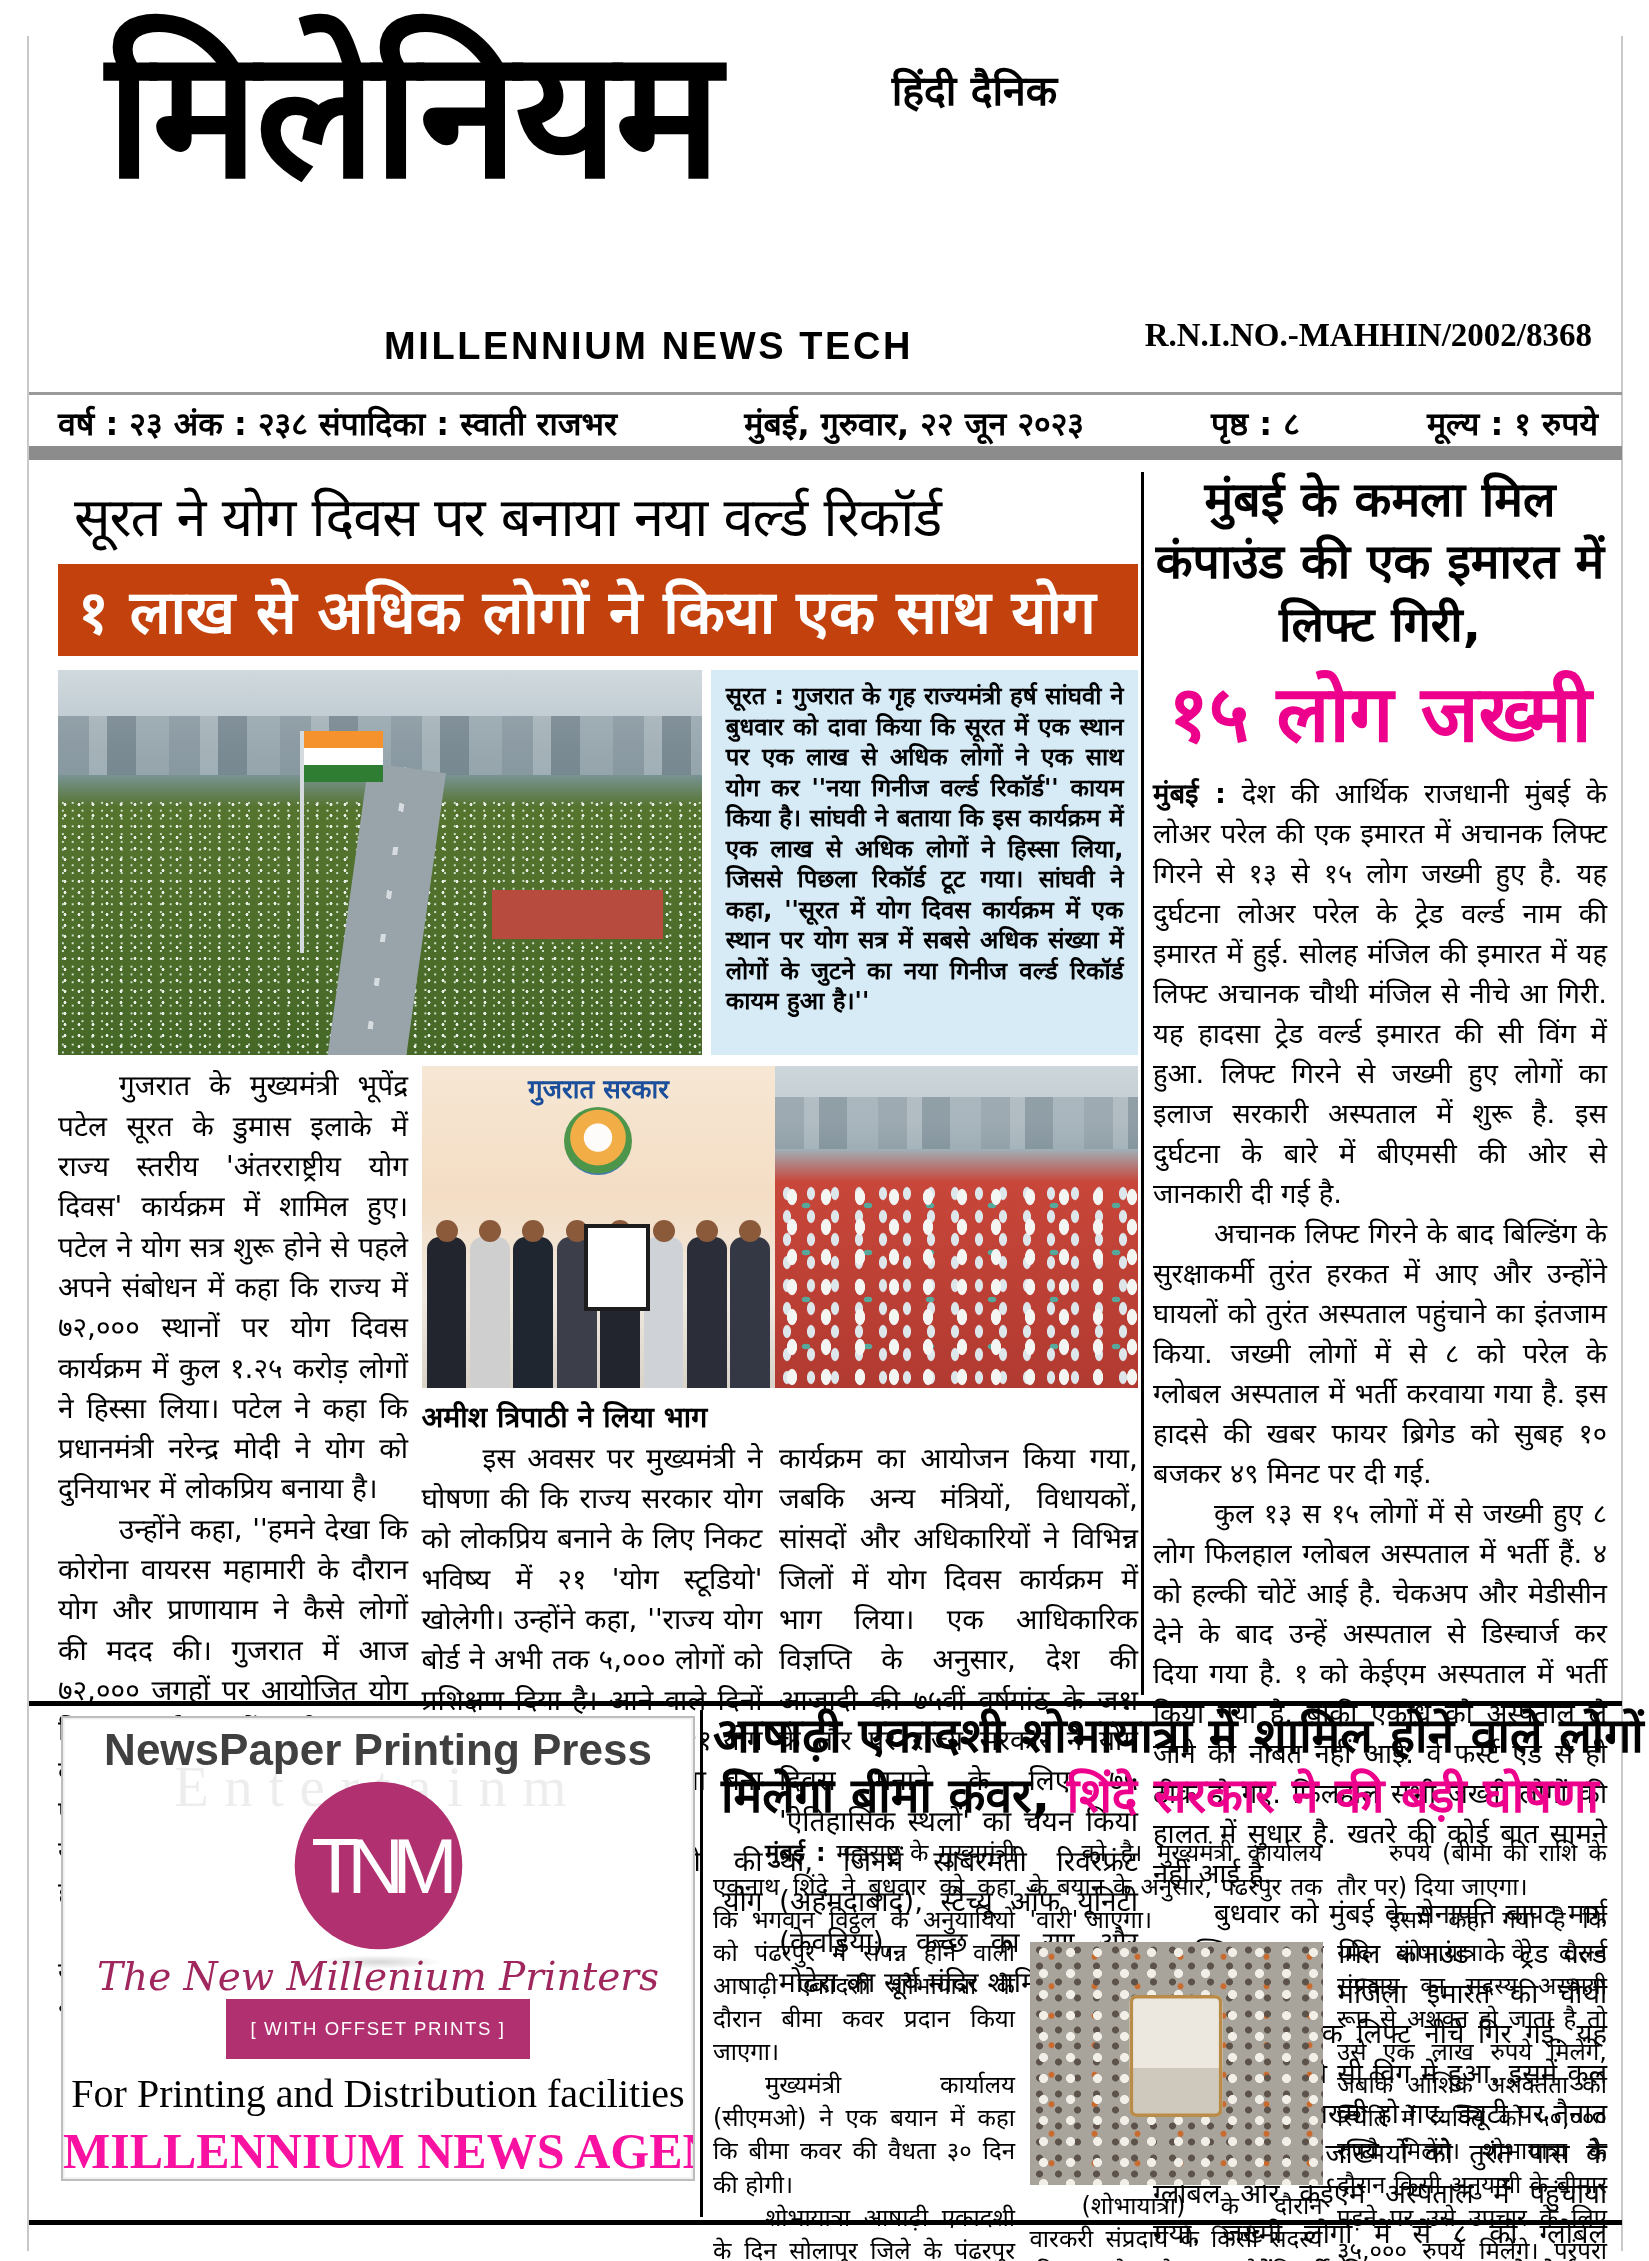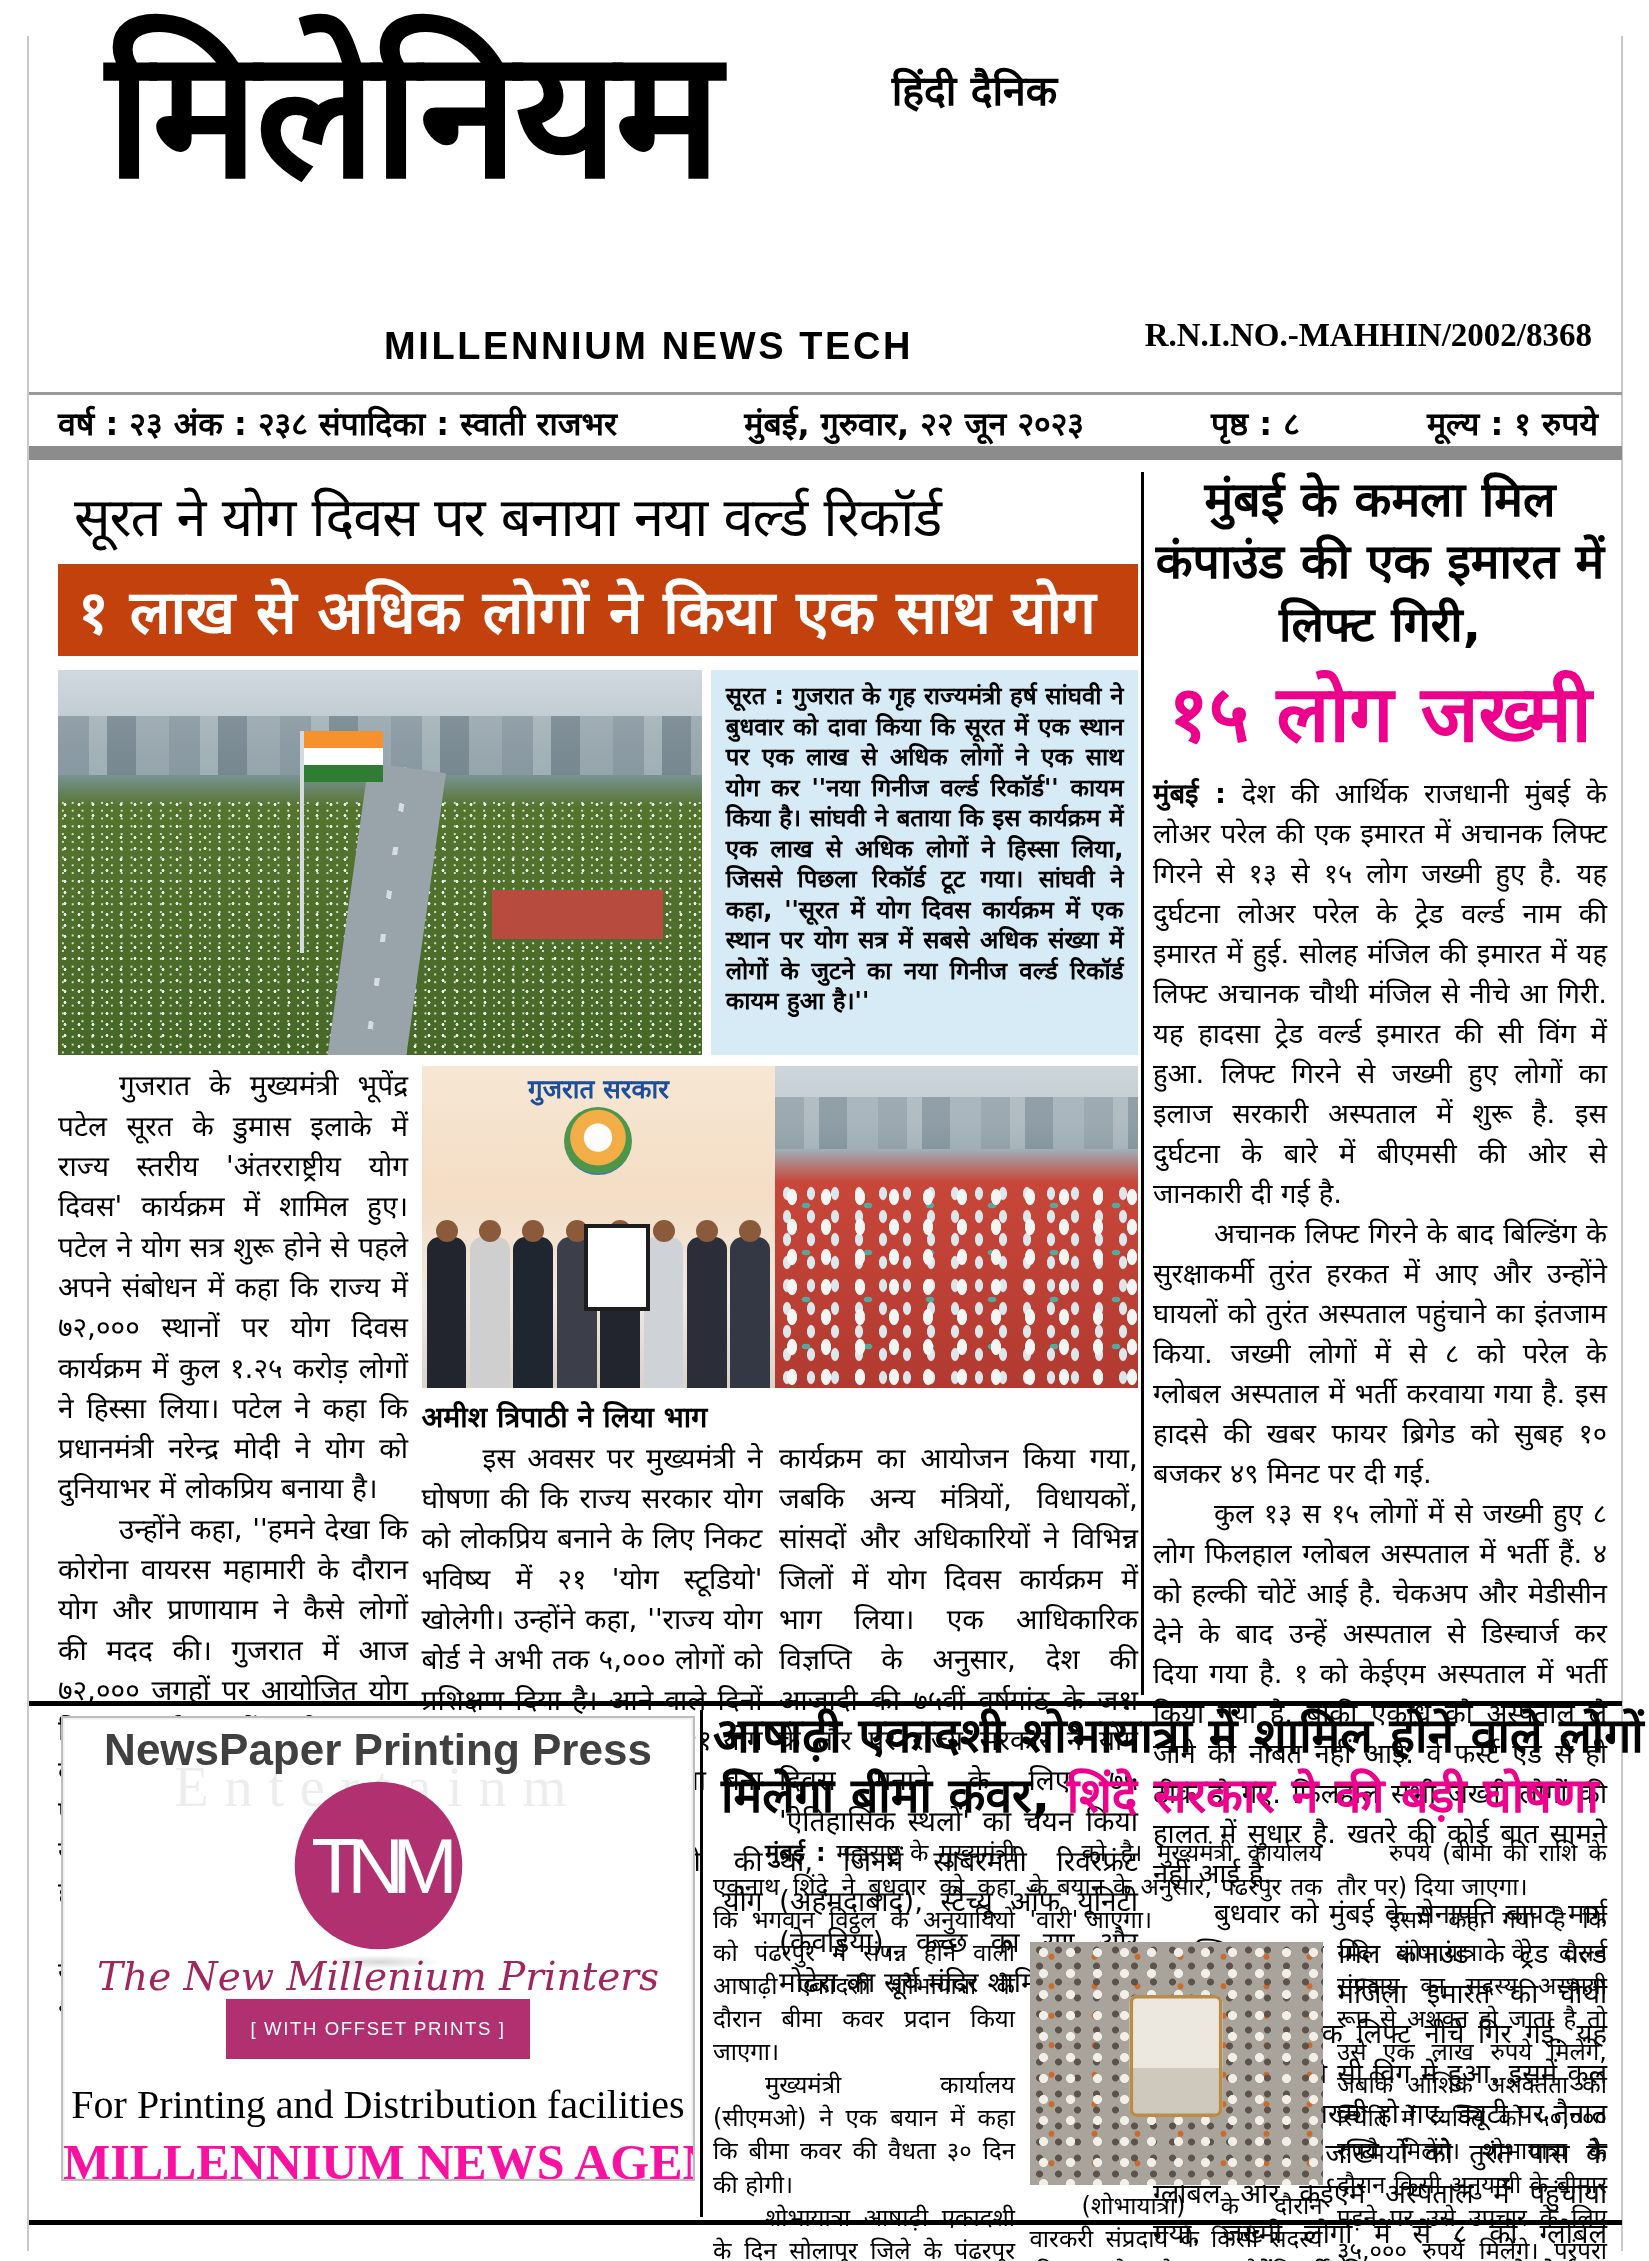--- a/index.html
+++ b/index.html
@@ -53,21 +53,21 @@
   .ad-title{margin-top:7.2px;font-size:44px;font-weight:800;color:#404040;font-family:"Liberation Sans",sans-serif;position:relative;}
   .ad-logo{width:171px;height:171px;margin:5.2px auto 0;position:relative;}
   .ad-logo::after{content:"";display:block;margin:2.1px auto 0;width:129px;height:13.5px;border-radius:50%;
       background:radial-gradient(ellipse at center,rgba(0,0,0,.16),transparent 70%);}
   .ad-brand{font-size:39px;color:#a0275d;font-family:"DejaVu Serif",serif;font-style:italic;margin-top:3.1px;}
   .ad-ribbon{display:inline-block;background:#b13070;color:#fff;font-size:18.6px;letter-spacing:1.6px;
       padding:19px 25px;position:relative;font-family:"Liberation Sans",sans-serif;}
   .ad-ribbon::before,.ad-ribbon::after{content:"";position:absolute;top:5.2px;width:36px;height:24px;background:#b13070;z-index:-1;}
   .ad-ribbon::before{left:-24px;transform:skewY(14deg);}
   .ad-ribbon::after{right:-24px;transform:skewY(-14deg);}
-  .ad-line1{font-size:40px;font-family:"Liberation Serif",serif;margin-top:22px;}
+  .ad-line1{font-size:40px;font-family:"Liberation Serif",serif;margin-top:11px;}
   .ad-agency{font-size:50px;font-weight:700;color:#f912a2;font-family:"Liberation Serif",serif;margin-top:4.1px;white-space:nowrap;}
   .ad-email{font-size:35px;font-family:"Liberation Serif",serif;margin-top:6.2px;}
   
   .ins{left:713px;top:1706px;width:894px;}
   .ins-h1{margin:0;font-size:48px;font-weight:700;text-align:center;line-height:1.24;white-space:nowrap;}
   .ins-h2{margin:0;font-size:48px;font-weight:700;text-align:center;line-height:1.24;white-space:nowrap;}
   .ins-h2 .pink{color:#ec008c;}
   .ins-cols{display:flex;gap:14.5px;margin-top:12.4px;}
   .ins .bt{font-size:24px;line-height:1.38;}
   .ins .bt p{text-indent:52px;}

